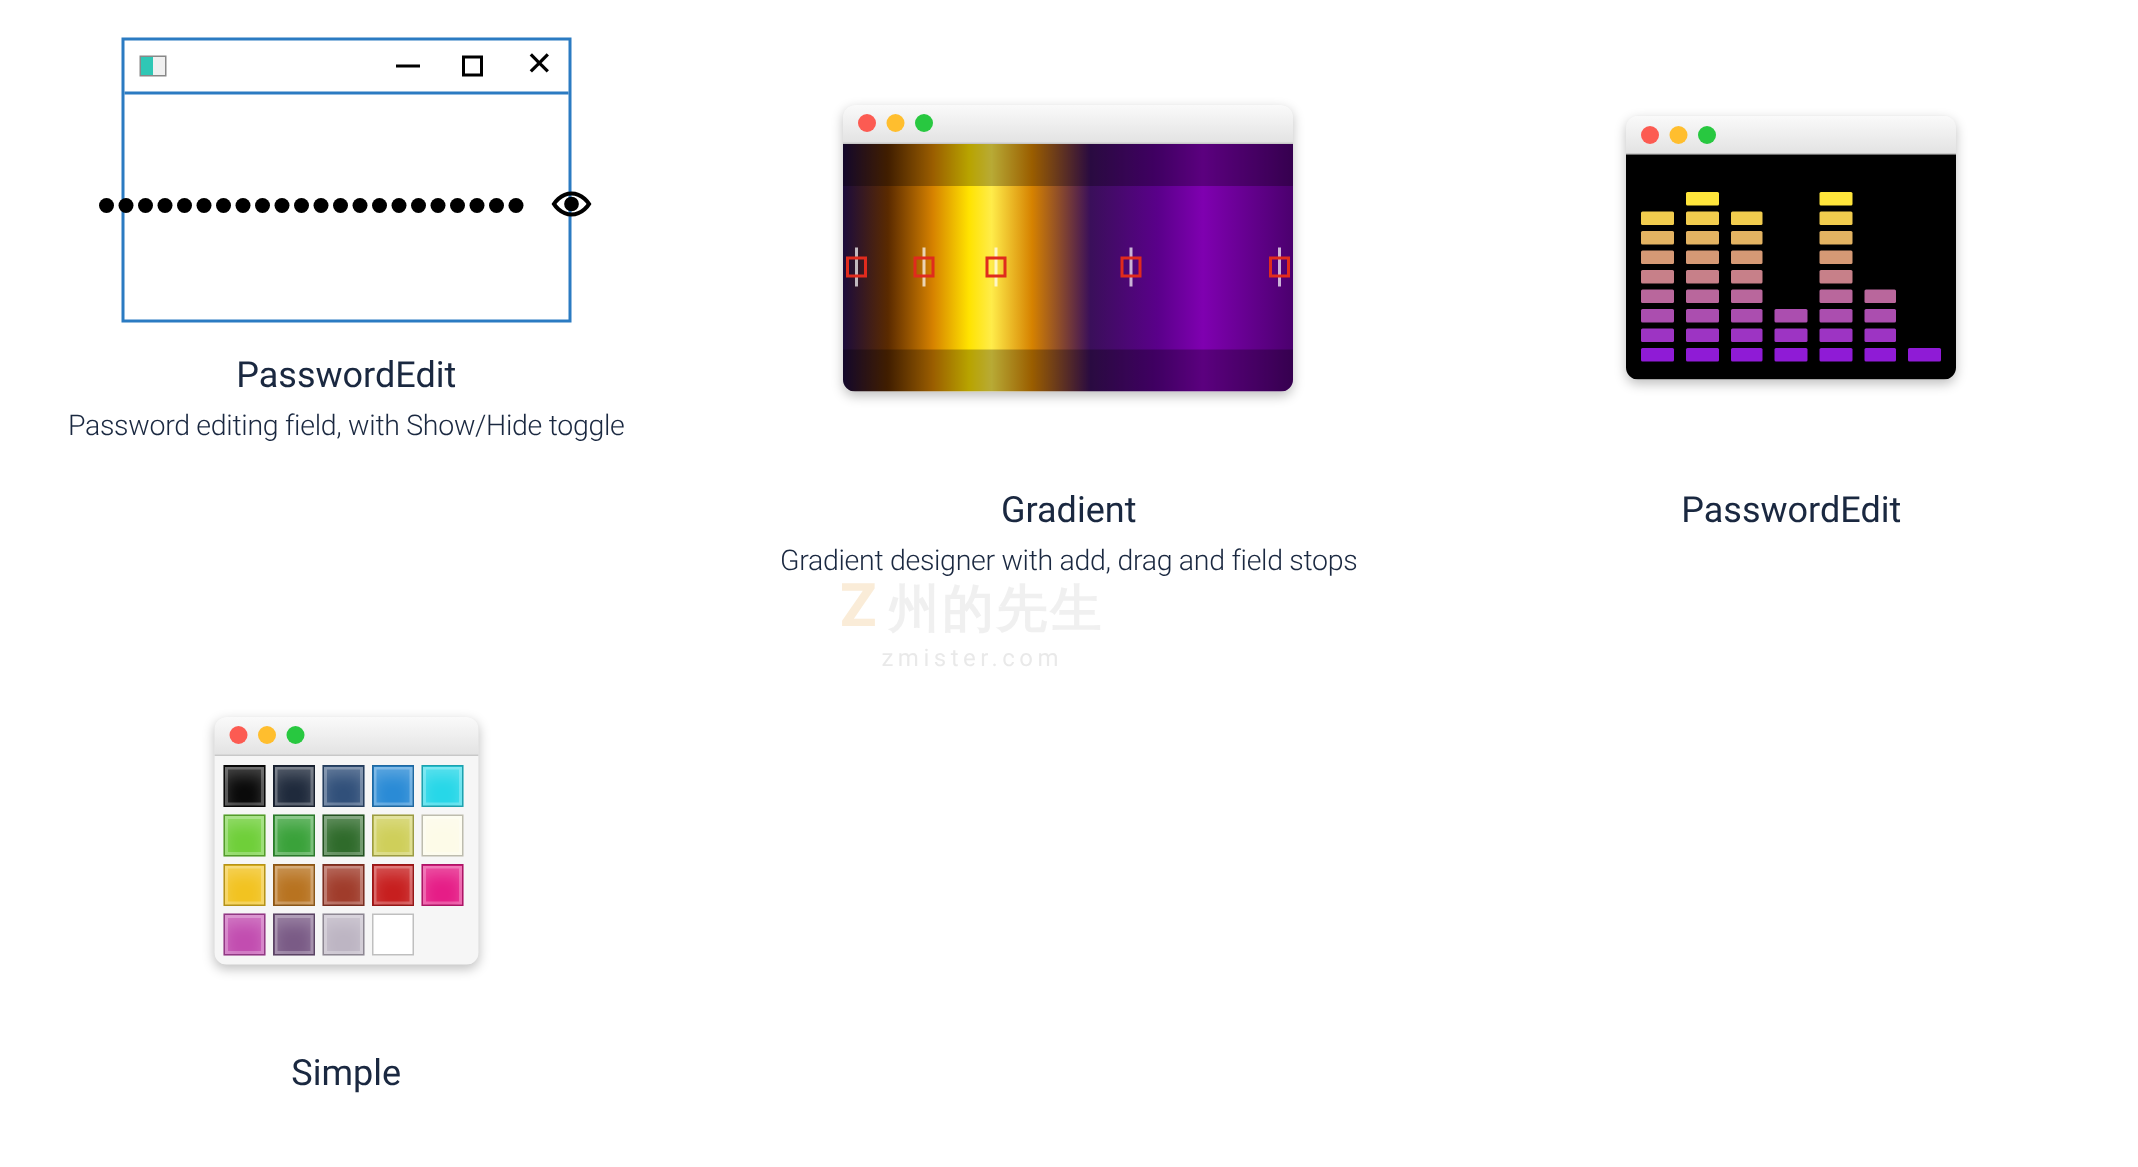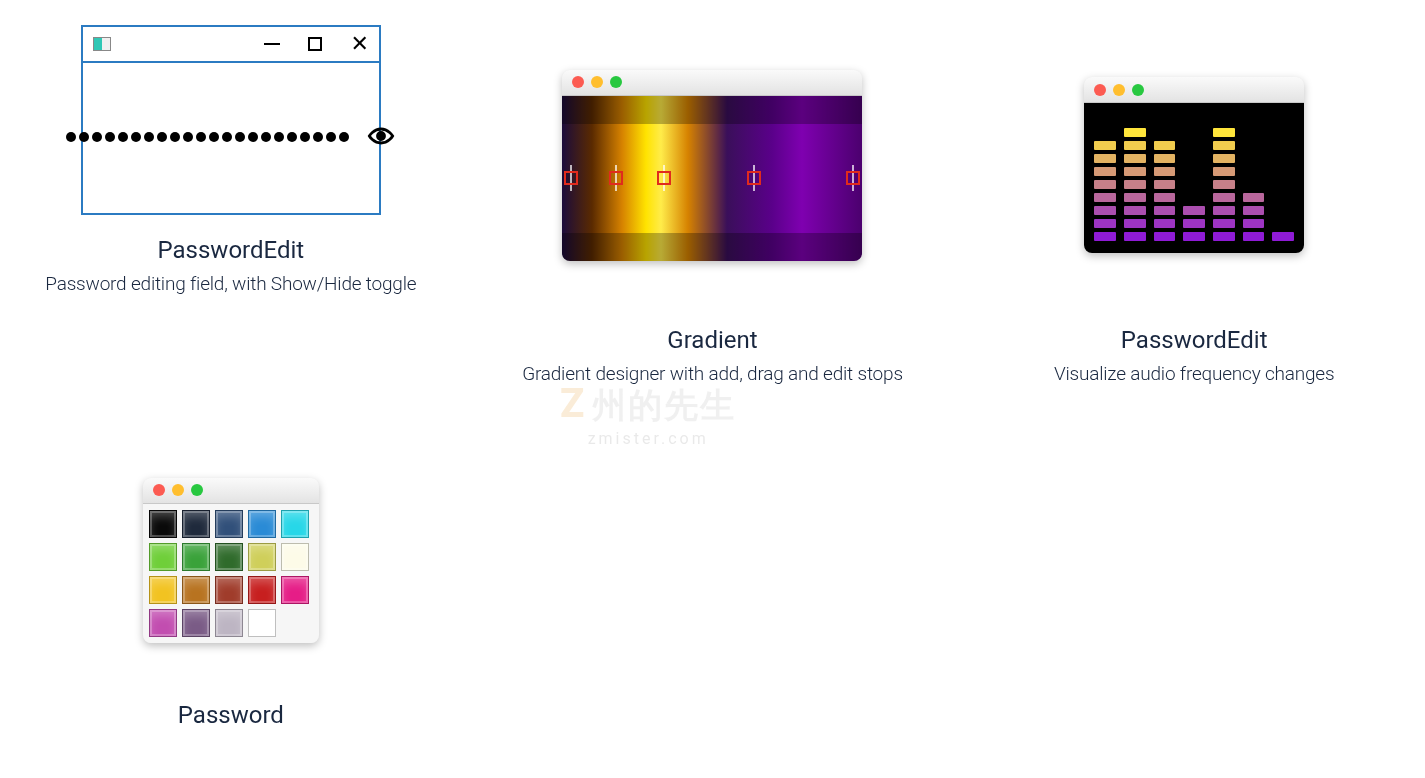--- a/index.html
+++ b/index.html
@@ -286,21 +286,21 @@
             <div class="stop-line" style="left: 34%;"></div>
             <div class="stop-handle" style="left: 34%; top: calc(50% - 7px);"></div>
             <div class="stop-line" style="left: 64%;"></div>
             <div class="stop-handle" style="left: 64%; top: calc(50% - 7px);"></div>
             <div class="stop-line" style="left: 97%;"></div>
             <div class="stop-handle" style="left: 97%; top: calc(50% - 7px);"></div>
           </div>
       </div>
     </div>
     <div class="card-title">Gradient</div>
-    <div class="card-desc">Gradient designer with add, drag and edit stops</div>
+    <div class="card-desc">Gradient designer with add, drag and field stops</div>
   </div>
 
   <div class="card">
     <div class="card-thumb thumb-eq">
       <div class="mac-window eq-window">
         <div class="mac-titlebar">
           <div class="mac-dot mac-red"></div>
           <div class="mac-dot mac-yellow"></div>
           <div class="mac-dot mac-green"></div>
         </div>
@@ -358,21 +358,20 @@
               <div class="eq-seg" style="background: rgb(157, 52, 195);"></div>
               <div class="eq-seg" style="background: rgb(143, 27, 214);"></div>
             </div>
             <div class="eq-col">
               <div class="eq-seg" style="background: rgb(143, 27, 214);"></div>
             </div>
           </div>
       </div>
     </div>
     <div class="card-title">PasswordEdit</div>
-    <div class="card-desc">Visualize audio frequency changes</div>
   </div>
 
   <div class="card">
     <div class="card-thumb thumb-pal">
       <div class="mac-window pal-window">
         <div class="mac-titlebar">
           <div class="mac-dot mac-red"></div>
           <div class="mac-dot mac-yellow"></div>
           <div class="mac-dot mac-green"></div>
         </div>
@@ -394,21 +393,21 @@
               <div class="pal-swatch" style="background: rgb(199, 31, 31);"></div>
               <div class="pal-swatch" style="background: rgb(230, 29, 135);"></div>
               <div class="pal-swatch" style="background: rgb(194, 77, 176);"></div>
               <div class="pal-swatch" style="background: rgb(122, 91, 134);"></div>
               <div class="pal-swatch" style="background: rgb(189, 181, 195);"></div>
               <div class="pal-swatch" style="background: rgb(255, 255, 255);"></div>
             </div>
         </div>
       </div>
     </div>
-    <div class="card-title">Password</div>
+    <div class="card-title">Simple</div>
   </div>
 
 </div>
 
 <div class="watermark">
   <div class="wm-top"><span class="wm-z">Z</span><span>州的先生</span></div>
   <div class="wm-bot">zmister.com</div>
 </div>
 
 </body></html>

